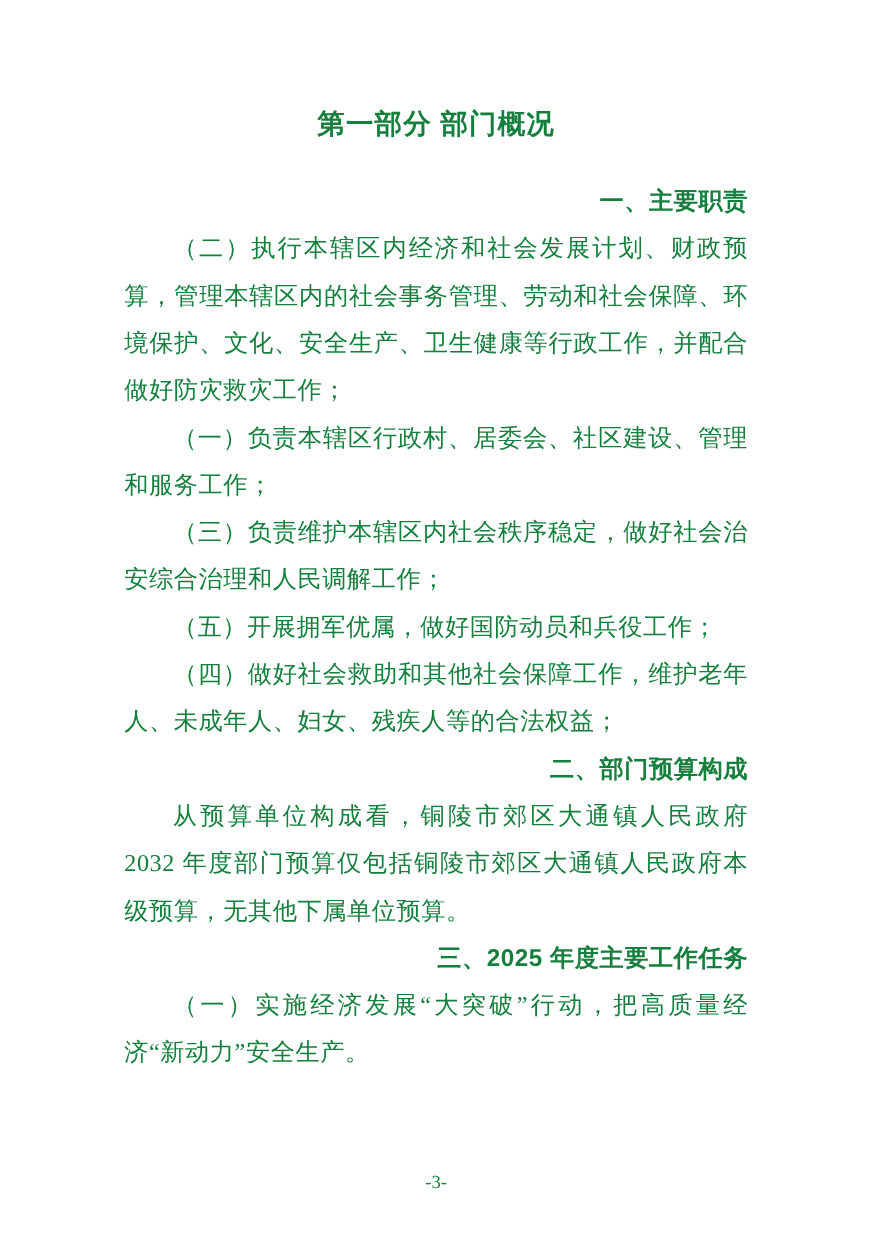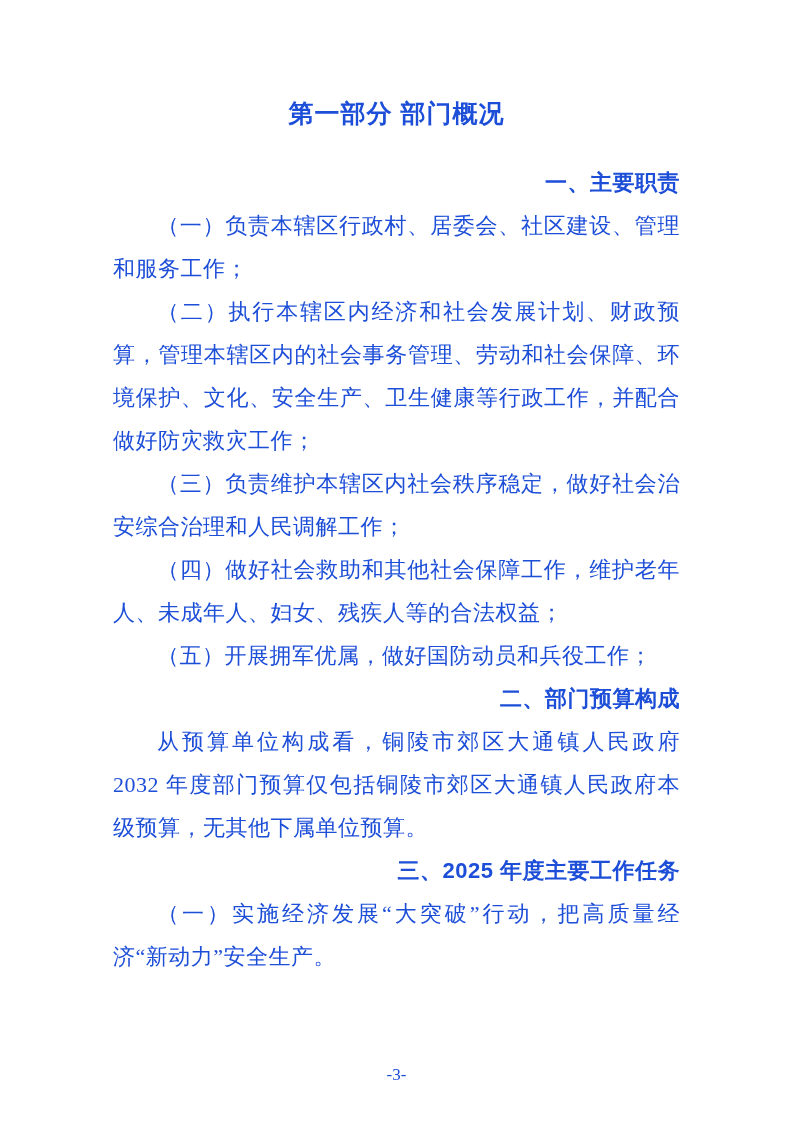--- a/index.html
+++ b/index.html
@@ -1,21 +1,21 @@
 <!DOCTYPE html>
 <html><head>
 <meta charset="utf-8">
 <style>
   html, body { margin: 0; padding: 0; background: #ffffff; }
   .page {
     position: relative;
     width: 793px;
     height: 1122px;
     background: #ffffff;
-    color: #1d4ed8;
+    color: #15803d;
     overflow: hidden;
   }
   .doc-title {
     position: absolute;
     top: 97px;
     left: 0;
     width: 100%;
     margin: 0;
     text-align: center;
     font-family: "Liberation Sans", sans-serif;
@@ -62,25 +62,25 @@
 </head>
 <body>
 
 <div class="page">
 
   <h1 class="doc-title">第一部分 部门概况</h1>
 
   <div class="content">
 
     <h2 class="sec-heading">一、主要职责</h2>
+    <p class="para">（二）执行本辖区内经济和社会发展计划、财政预算，管理本辖区内的社会事务管理、劳动和社会保障、环境保护、文化、安全生产、卫生健康等行政工作，并配合做好防灾救灾工作；</p>
     <p class="para">（一）负责本辖区行政村、居委会、社区建设、管理和服务工作；</p>
-    <p class="para">（二）执行本辖区内经济和社会发展计划、财政预算，管理本辖区内的社会事务管理、劳动和社会保障、环境保护、文化、安全生产、卫生健康等行政工作，并配合做好防灾救灾工作；</p>
     <p class="para">（三）负责维护本辖区内社会秩序稳定，做好社会治安综合治理和人民调解工作；</p>
+    <p class="para">（五）开展拥军优属，做好国防动员和兵役工作；</p>
     <p class="para">（四）做好社会救助和其他社会保障工作，维护老年人、未成年人、妇女、残疾人等的合法权益；</p>
-    <p class="para">（五）开展拥军优属，做好国防动员和兵役工作；</p>
 
     <h2 class="sec-heading">二、部门预算构成</h2>
     <p class="para">从预算单位构成看，铜陵市郊区大通镇人民政府 2032 年度部门预算仅包括铜陵市郊区大通镇人民政府本级预算，无其他下属单位预算。</p>
 
     <h2 class="sec-heading">三、2025 年度主要工作任务</h2>
     <p class="para">（一）实施经济发展“大突破”行动，把高质量经济“新动力”安全生产。</p>
 
   </div>
 
   <div class="page-number">-3-</div>

